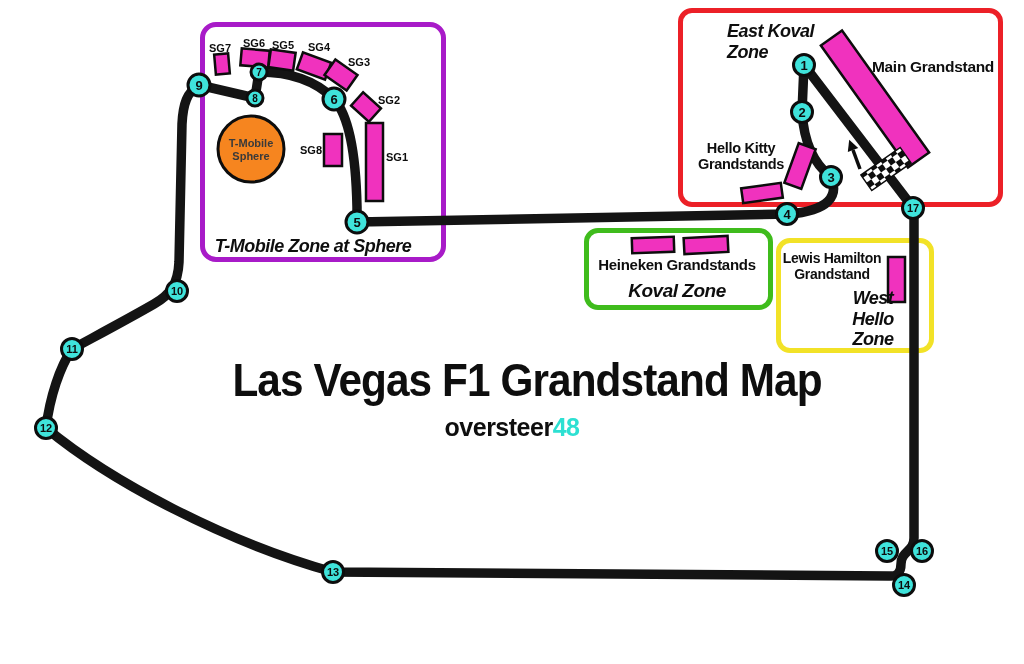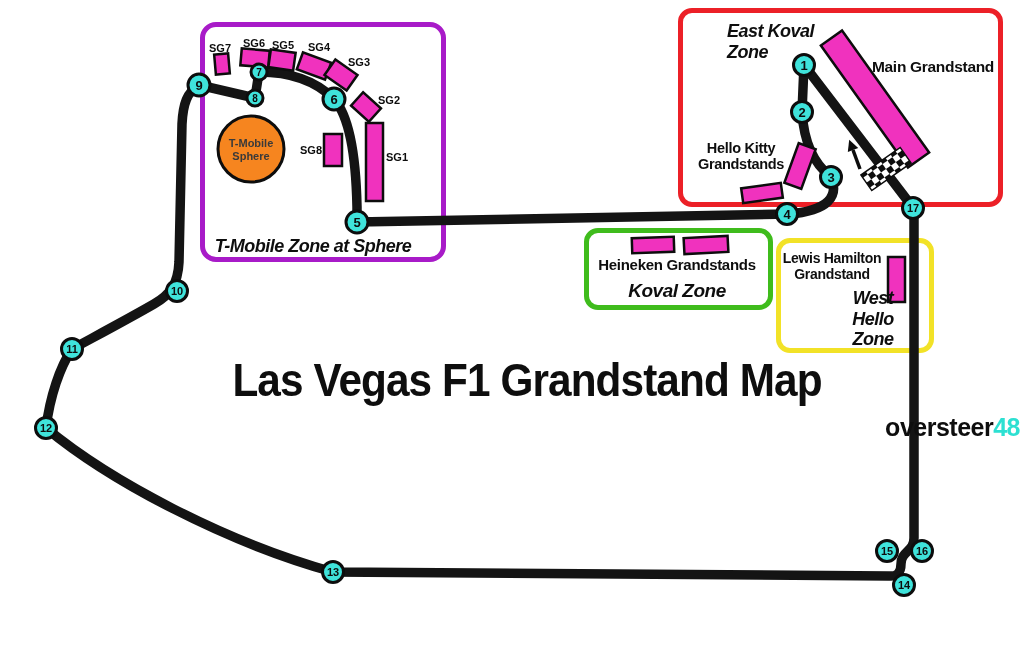--- a/index.html
+++ b/index.html
@@ -12,21 +12,21 @@
   .box-green{left:584px;top:228px;width:179px;height:72px;border-color:#3FBC1C;border-radius:14px;}
   .box-yellow{left:776px;top:238px;width:148px;height:105px;border-color:#F2E227;border-radius:14px;}
   .svg-layer{position:absolute;left:0;top:0;z-index:2;}
   
   .lbl{position:absolute;z-index:3;color:#0e0e0e;white-space:nowrap;}
   .zone-name{font-weight:700;font-style:italic;font-size:18px;letter-spacing:-0.5px;}
   .gs-name{font-weight:700;font-size:15px;letter-spacing:-0.3px;}
   .center{text-align:center;}
   .title{left:30px;top:352px;width:994px;text-align:center;font-weight:700;font-size:47px;
          letter-spacing:-1px;transform:scaleX(0.9);}
-  .logo{left:4px;top:413px;width:1016px;text-align:right;font-weight:700;font-size:25px;letter-spacing:-0.5px;}
+  .logo{left:4px;top:413px;width:1016px;text-align:center;font-weight:700;font-size:25px;letter-spacing:-0.5px;}
   .logo .accent{color:#2DE0D2;}
   
   text{font-family:"Liberation Sans",sans-serif;font-weight:700;fill:#0d0d0d;}
   .turn-num{font-size:13px;text-anchor:middle;}
   .turn-num.two{font-size:11px;}
   .turn-num.tiny{font-size:10px;}
   .sg-label{font-size:11px;text-anchor:middle;}
   .sphere-label{font-size:11px;text-anchor:middle;fill:#3a3a3a;}
   .gs-rect{stroke:#0d0d0d;stroke-width:2.5;}
   .turn-circle{stroke:#0d0d0d;stroke-width:3;}

